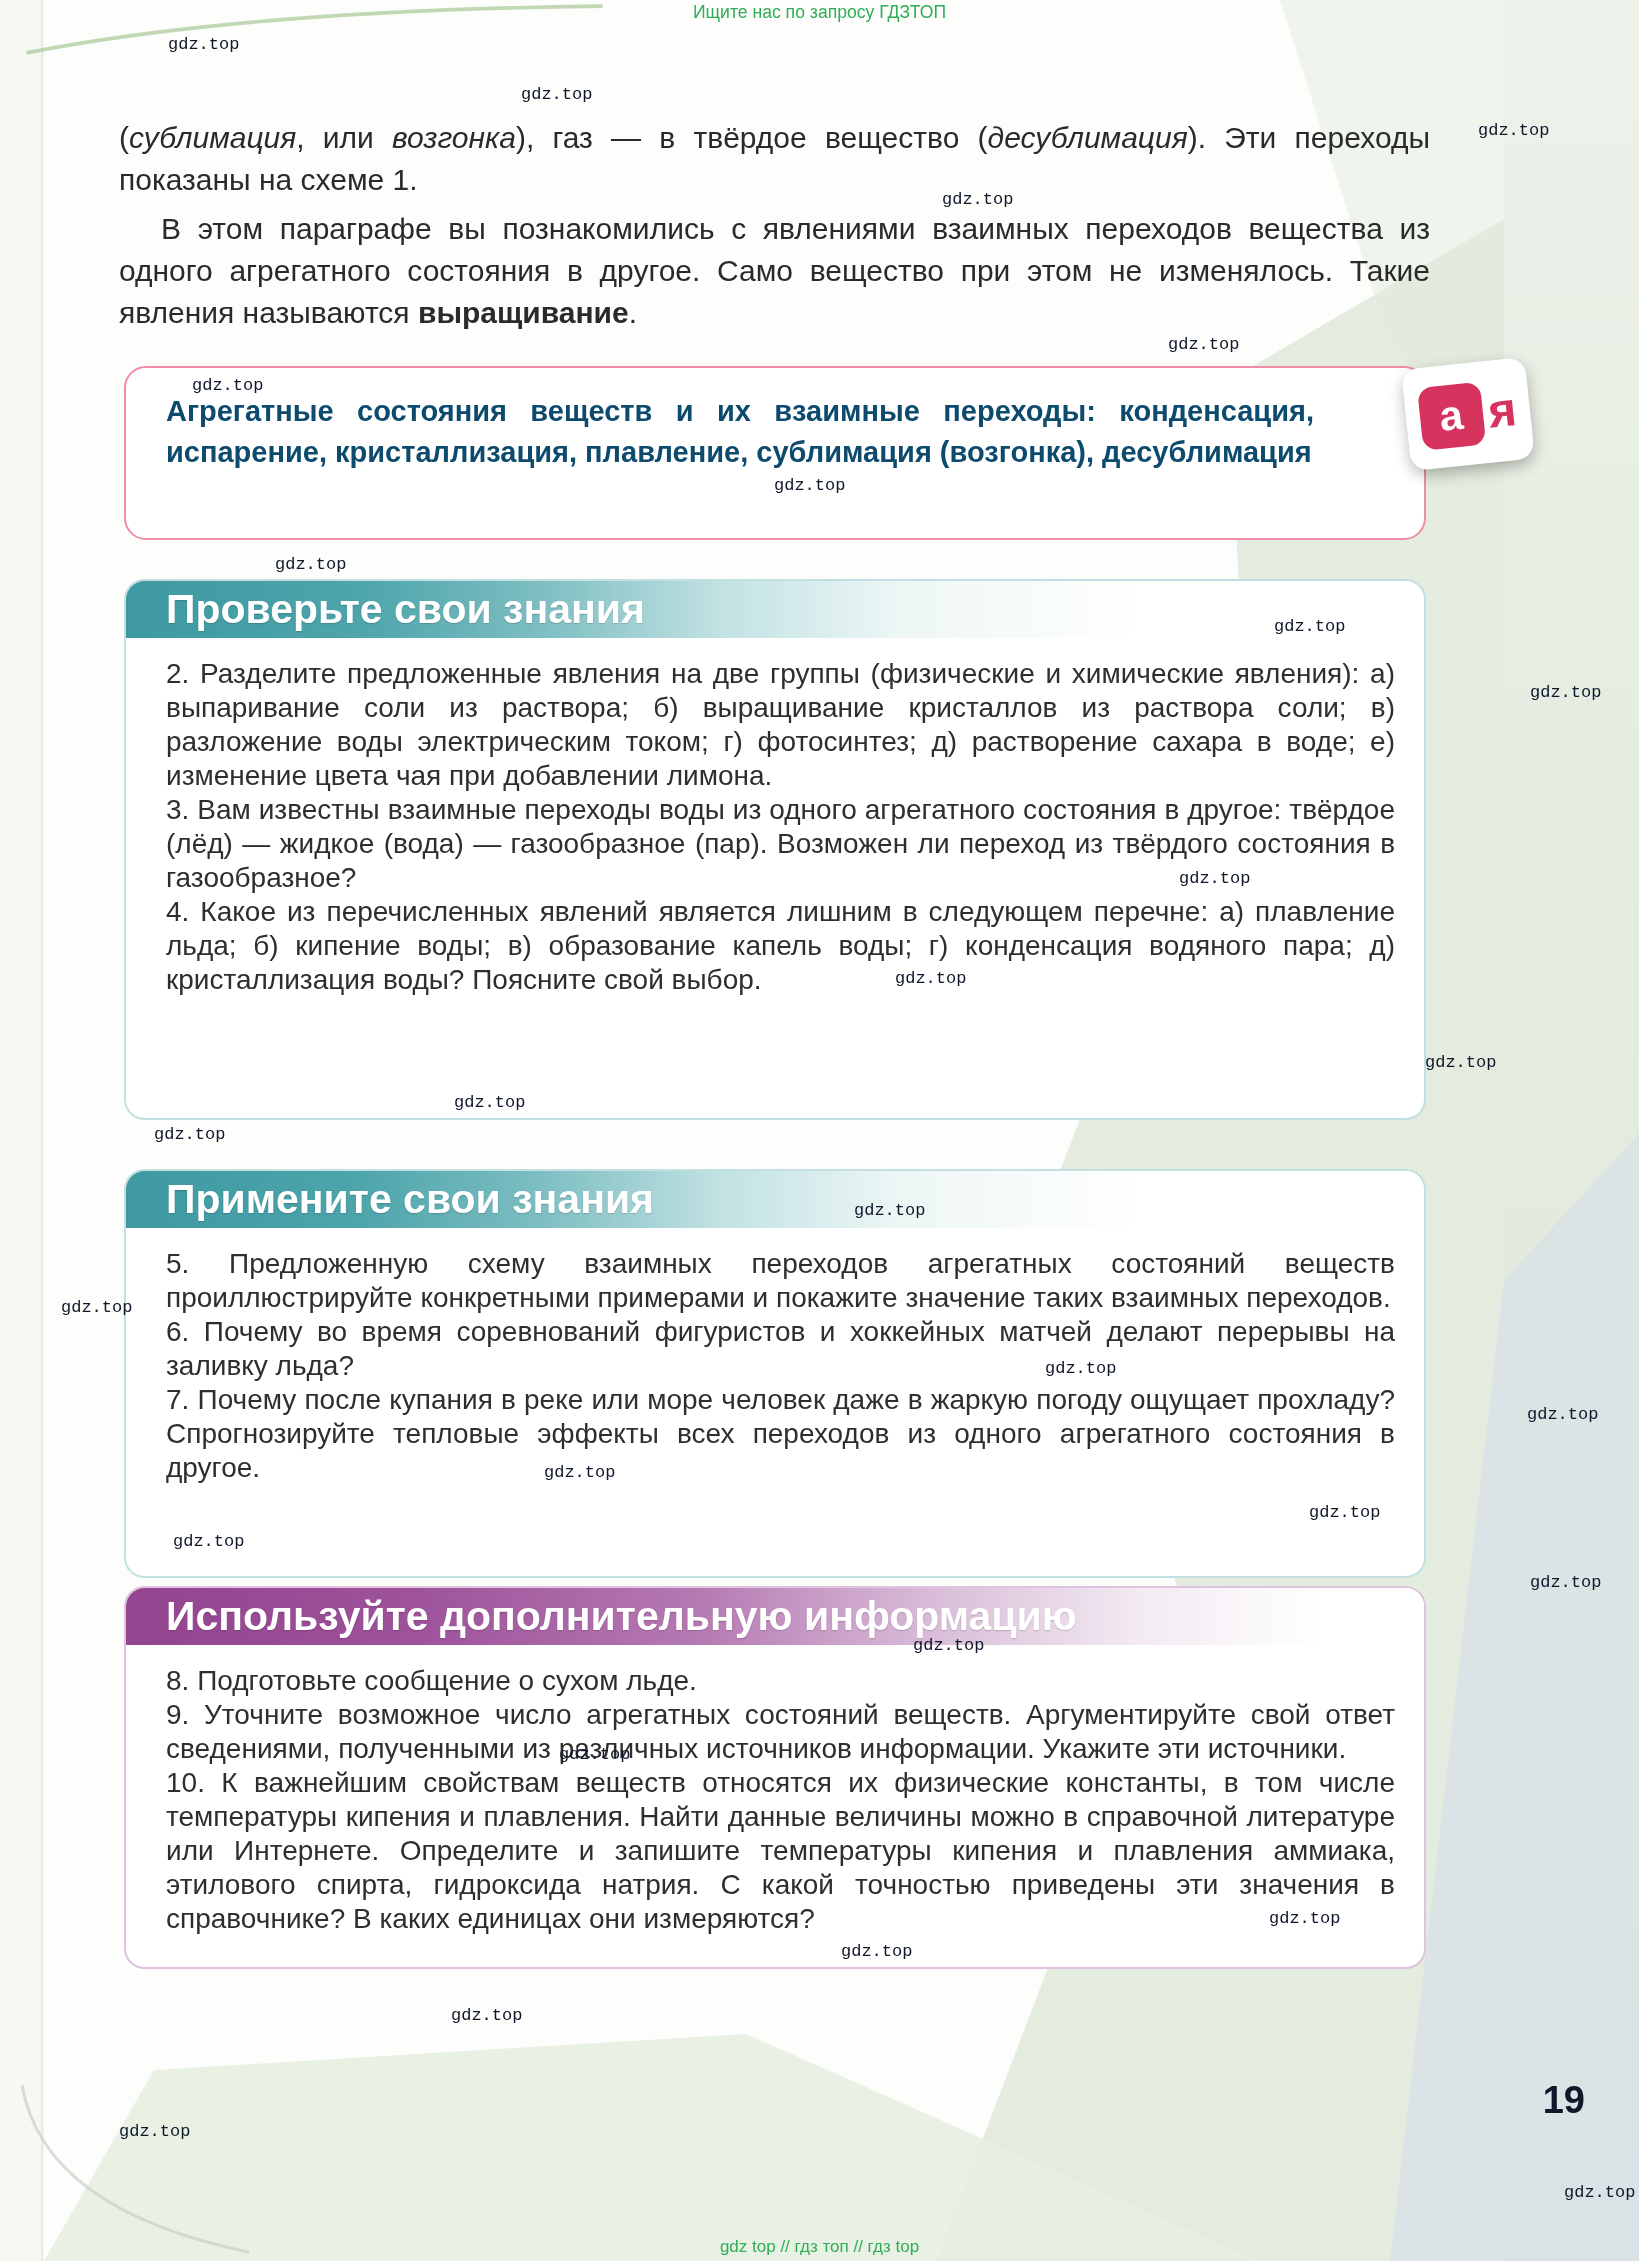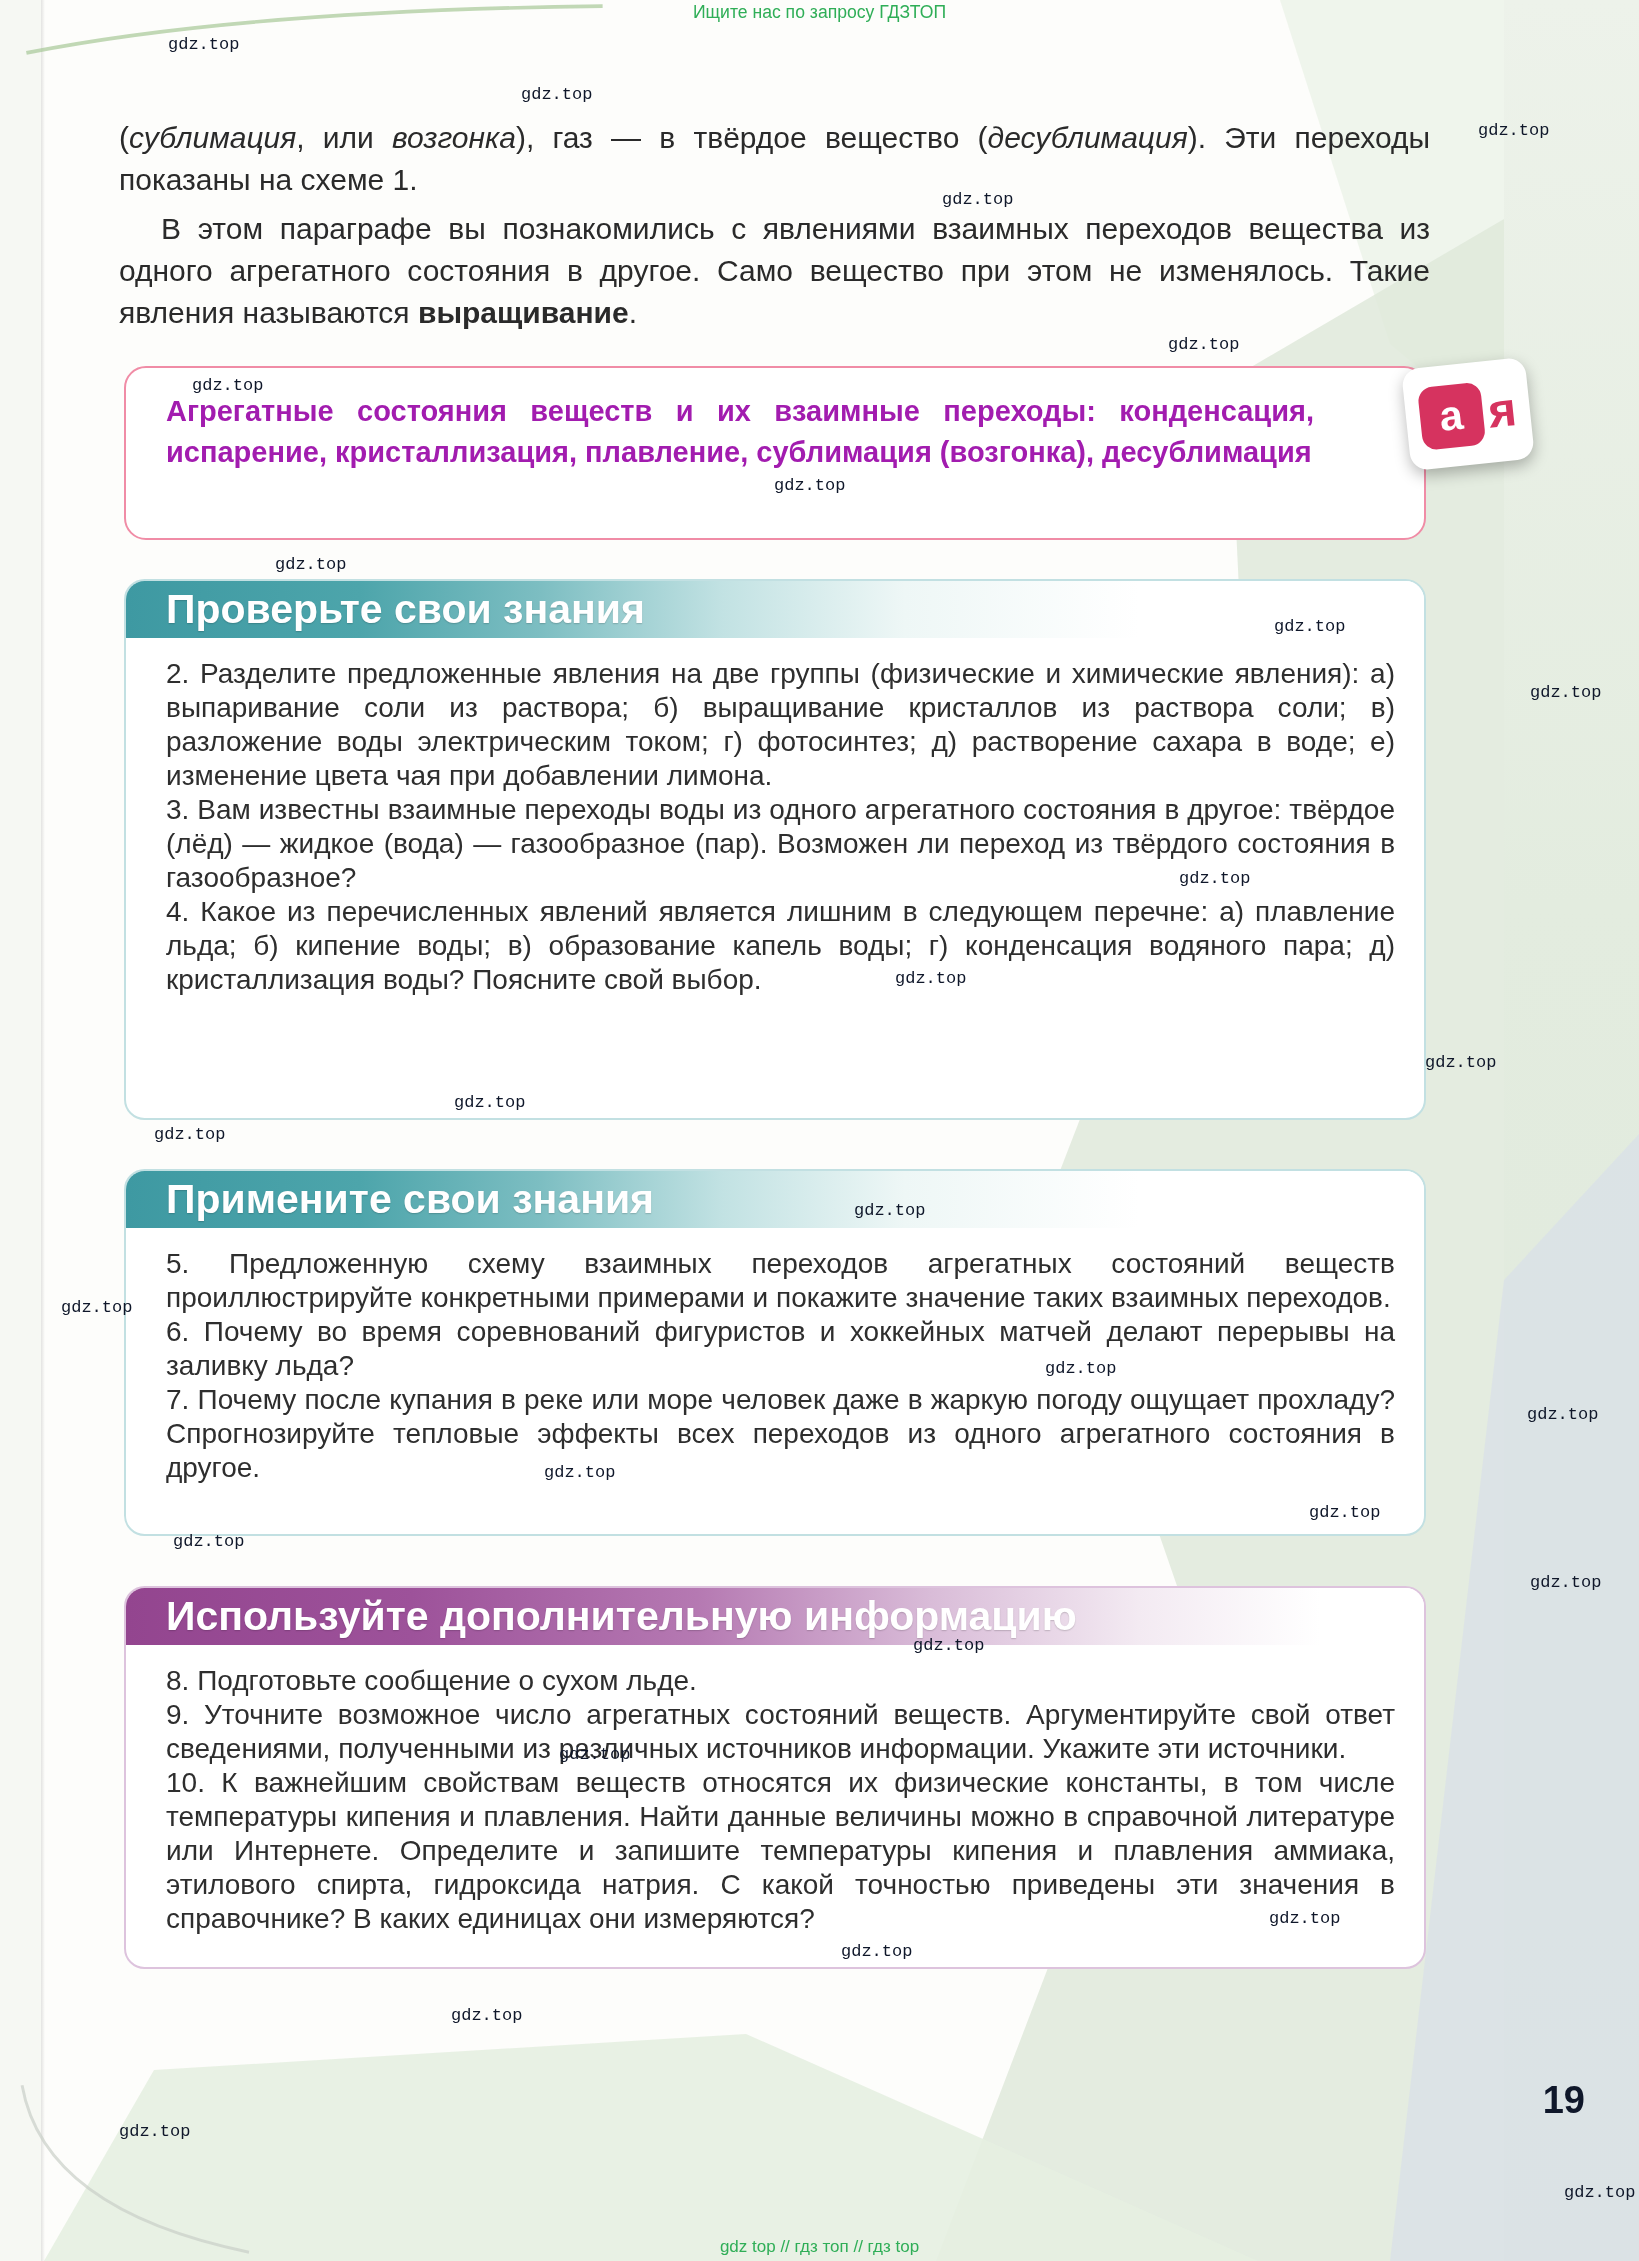--- a/index.html
+++ b/index.html
@@ -26,34 +26,34 @@
   .content{position:absolute;inset:0;z-index:2;color:#2b2b2b;}
   .intro{position:absolute;left:119px;width:1311px;margin:0;font-size:30px;line-height:42px;text-align:justify;color:#2a2a2a;}
   .intro .i{font-style:italic;}
   .intro .b{font-weight:700;}
   .p1{top:117px;}
   .p2{top:208px;text-indent:42px;}
 
   
   .keybox{position:absolute;left:124px;top:366px;width:1302px;height:174px;background:#ffffff;
     border:2.9px solid #f08ca6;border-radius:22px;box-sizing:border-box;z-index:2;}
-  .keybox p{margin:0;padding:23.4px 110px 0 40px;font-size:29px;line-height:41px;font-weight:700;text-align:justify;color:#a21caf;}
+  .keybox p{margin:0;padding:23.4px 110px 0 40px;font-size:29px;line-height:41px;font-weight:700;text-align:justify;color:#0c4a6e;}
   .dict-icon{position:absolute;left:1406px;top:363px;width:124px;height:102px;z-index:4;}
   .dict-card{position:absolute;inset:0;background:#fff;border-radius:17.6px;box-shadow:0 5.9px 14.6px rgba(0,0,0,.28);
     transform:rotate(-6deg);display:flex;align-items:center;justify-content:center;gap:5.9px;}
   .dict-a{display:flex;align-items:center;justify-content:center;width:63px;height:63px;background:#d6335f;
     border-radius:14.6px;color:#fff;font-weight:700;font-size:42px;line-height:1;}
   .dict-ya{color:#d6335f;font-weight:700;font-size:48px;line-height:1;}
 
   
   .qbox{position:absolute;left:124px;width:1302px;background:#ffffff;border-radius:20.5px;box-sizing:border-box;overflow:hidden;z-index:2;}
   .qbox.teal{border:2.2px solid #c2e0e2;}
   .qbox.purple{border:2.2px solid #ddc3dd;}
   .box-check{top:579px;height:541px;}
-  .box-apply{top:1169px;height:367px;}
+  .box-apply{top:1169px;height:409px;}
   .box-info{top:1586px;height:383px;}
   .qheader{height:57px;display:flex;align-items:center;padding-left:40px;box-sizing:border-box;}
   .qheader span{font-size:41px;font-weight:700;color:#ffffff;text-shadow:0 0.7px 1.5px rgba(0,0,0,.18);}
   .teal .qheader{background:linear-gradient(90deg,#3e99a2 0%,#4da5ab 18%,#7dbec2 32%,#c2e2e3 46%,#eef7f6 60%,#ffffff 78%);}
   .purple .qheader{background:linear-gradient(90deg,#93458f 0%,#9d529a 22%,#b579b2 44%,#d9bcd8 62%,#f3eaf2 78%,#ffffff 92%);}
   .qbody{padding:19px 29px 14.6px 40px;}
   .qbody p{margin:0;font-size:28px;line-height:34px;text-align:justify;color:#2e2e2e;}
 
   .pagenum{position:absolute;right:54px;top:2079px;font-size:38px;font-weight:700;color:#0f172a;z-index:3;}
 

